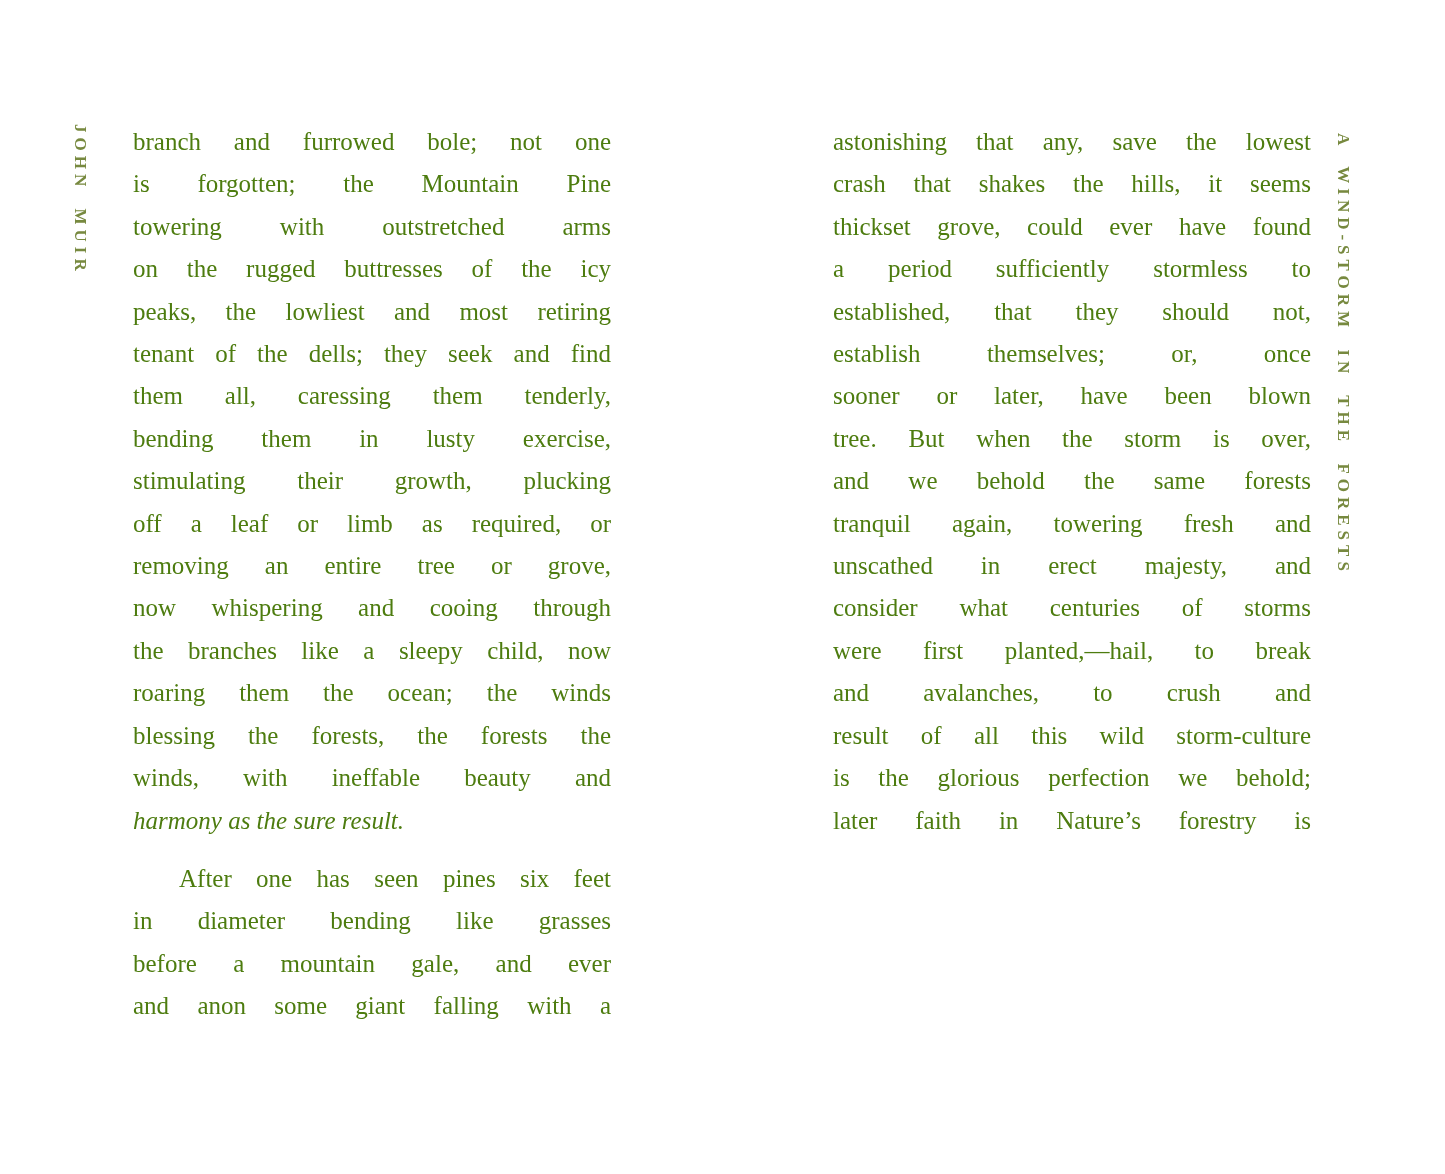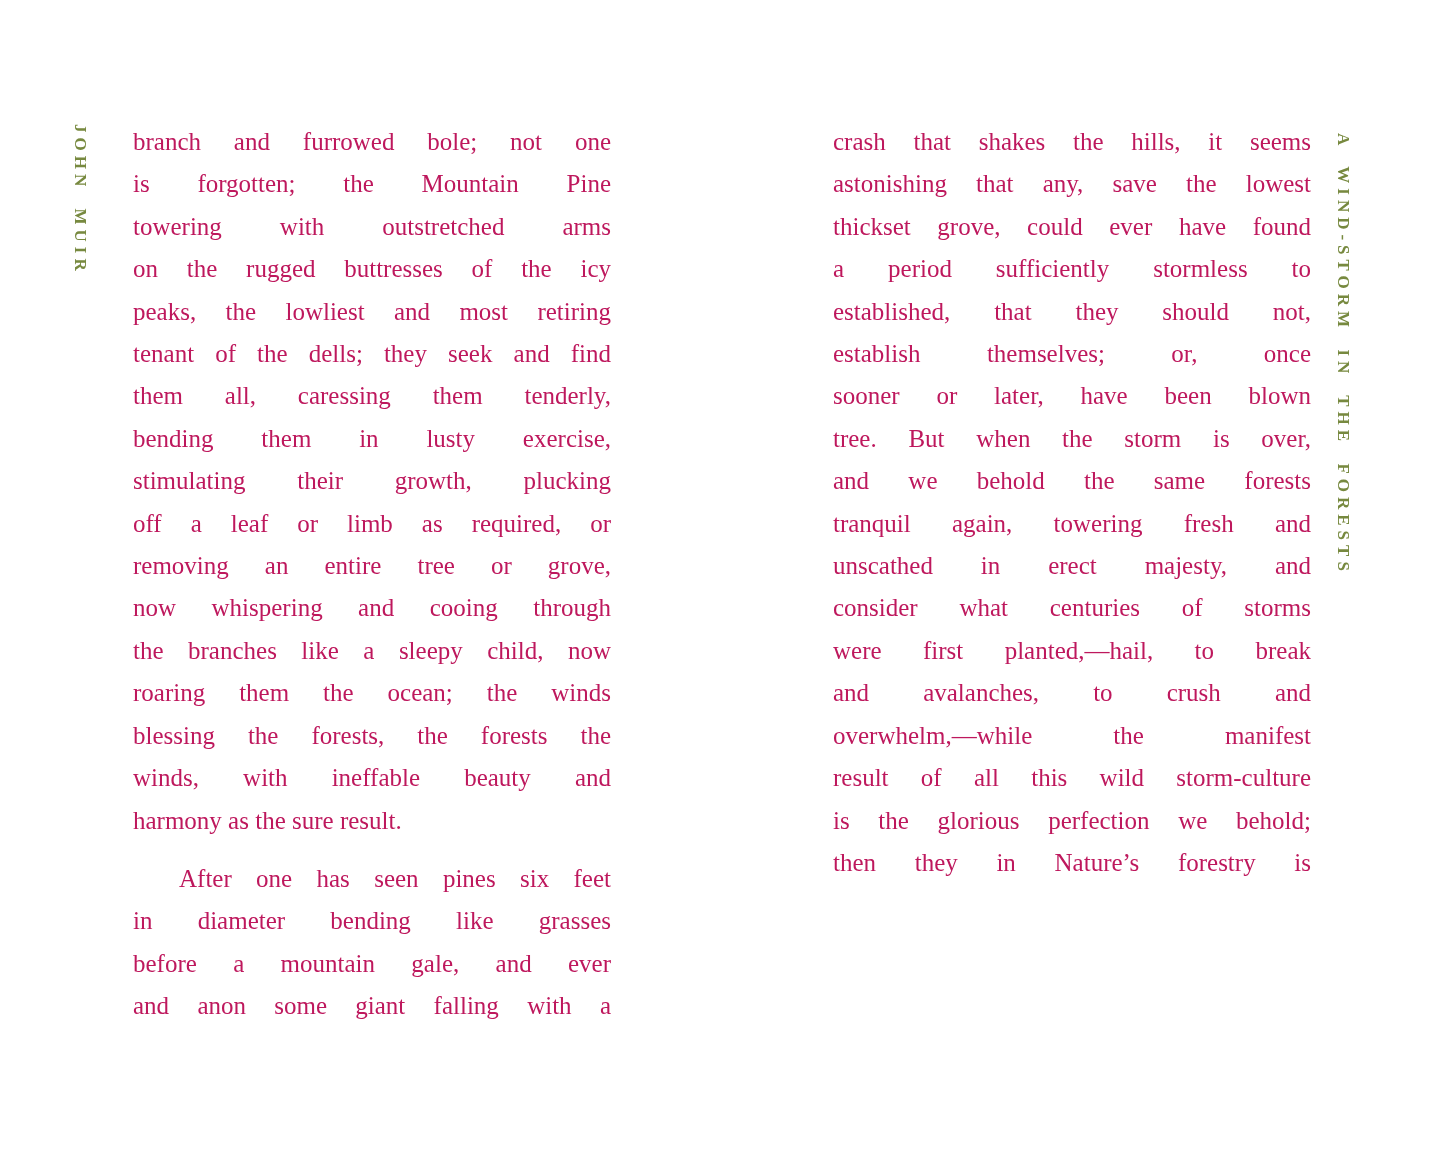--- a/index.html
+++ b/index.html
@@ -21,27 +21,28 @@
   .text-column {
     position: absolute;
     top: 121px;
     width: 478px;
   }
   #left-column  { left: 133px; }
   #right-column { left: 833px; }
   .line {
     font-size: 25px;
     line-height: 42.4px;
-    color: #be185d;
+    color: #4d7c0f;
     text-align: justify;
     text-align-last: justify;
     -moz-text-align-last: justify;
   }
   .line.para-end {
     text-align-last: left;
+    font-style: italic;
     -moz-text-align-last: left;
   }
   .line.indent {
     text-indent: 46px;
     margin-top: 16px;
   }
   .margin-label {
     position: absolute;
     writing-mode: vertical-rl;
     text-orientation: mixed;
@@ -80,35 +81,34 @@
       <div class="line">blessing the forests, the forests the</div>
       <div class="line">winds, with ineffable beauty and</div>
       <div class="line para-end">harmony as the sure result.</div>
       <div class="line indent">After one has seen pines six feet</div>
       <div class="line">in diameter bending like grasses</div>
       <div class="line">before a mountain gale, and ever</div>
       <div class="line">and anon some giant falling with a</div>
     </div>
 
   <div class="text-column" id="right-column">
+      <div class="line">astonishing that any, save the lowest</div>
       <div class="line">crash that shakes the hills, it seems</div>
-      <div class="line">astonishing that any, save the lowest</div>
       <div class="line">thickset grove, could ever have found</div>
       <div class="line">a period sufficiently stormless to</div>
       <div class="line">established, that they should not,</div>
       <div class="line">establish themselves; or, once</div>
       <div class="line">sooner or later, have been blown</div>
       <div class="line">tree. But when the storm is over,</div>
       <div class="line">and we behold the same forests</div>
       <div class="line">tranquil again, towering fresh and</div>
       <div class="line">unscathed in erect majesty, and</div>
       <div class="line">consider what centuries of storms</div>
       <div class="line">were first planted,—hail, to break</div>
       <div class="line">and avalanches, to crush and</div>
-      <div class="line">overwhelm,—while the manifest</div>
       <div class="line">result of all this wild storm-culture</div>
       <div class="line">is the glorious perfection we behold;</div>
-      <div class="line">then they in Nature’s forestry is</div>
+      <div class="line">later faith in Nature’s forestry is</div>
     </div>
 
   <div class="margin-label" id="right-margin-label">A WIND-STORM IN THE FORESTS</div>
 
 </div>
 
 </body></html>

